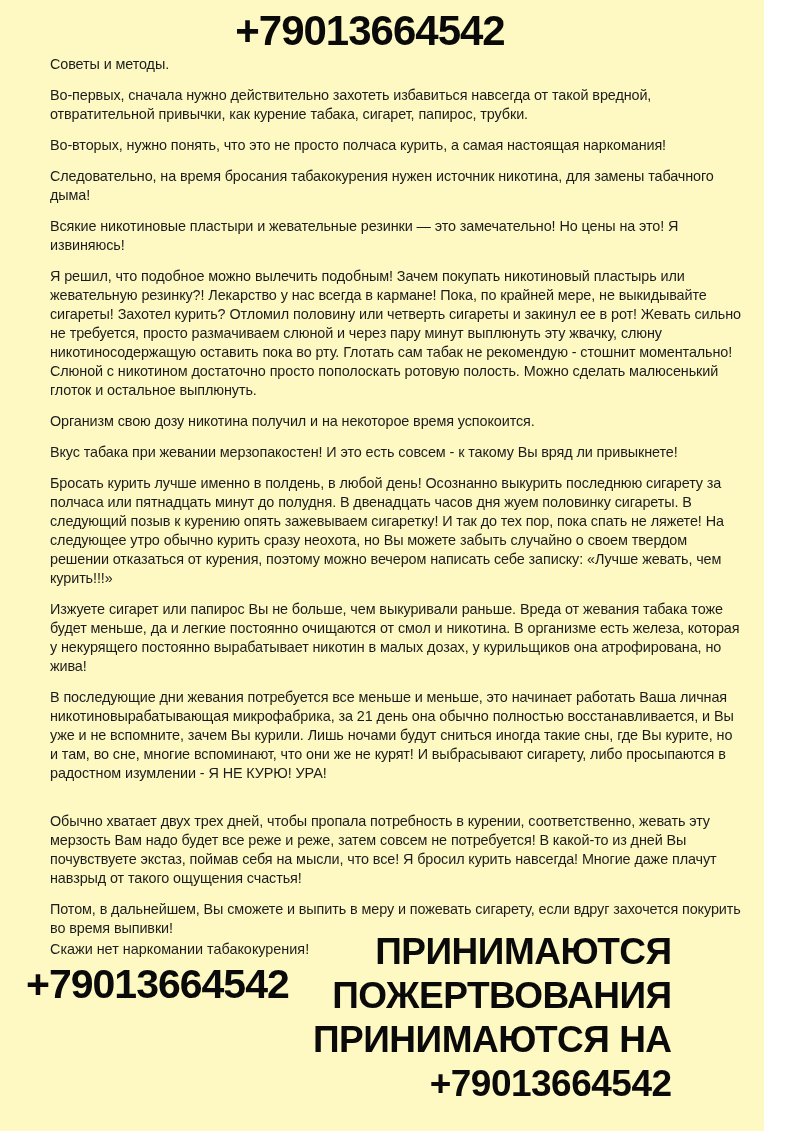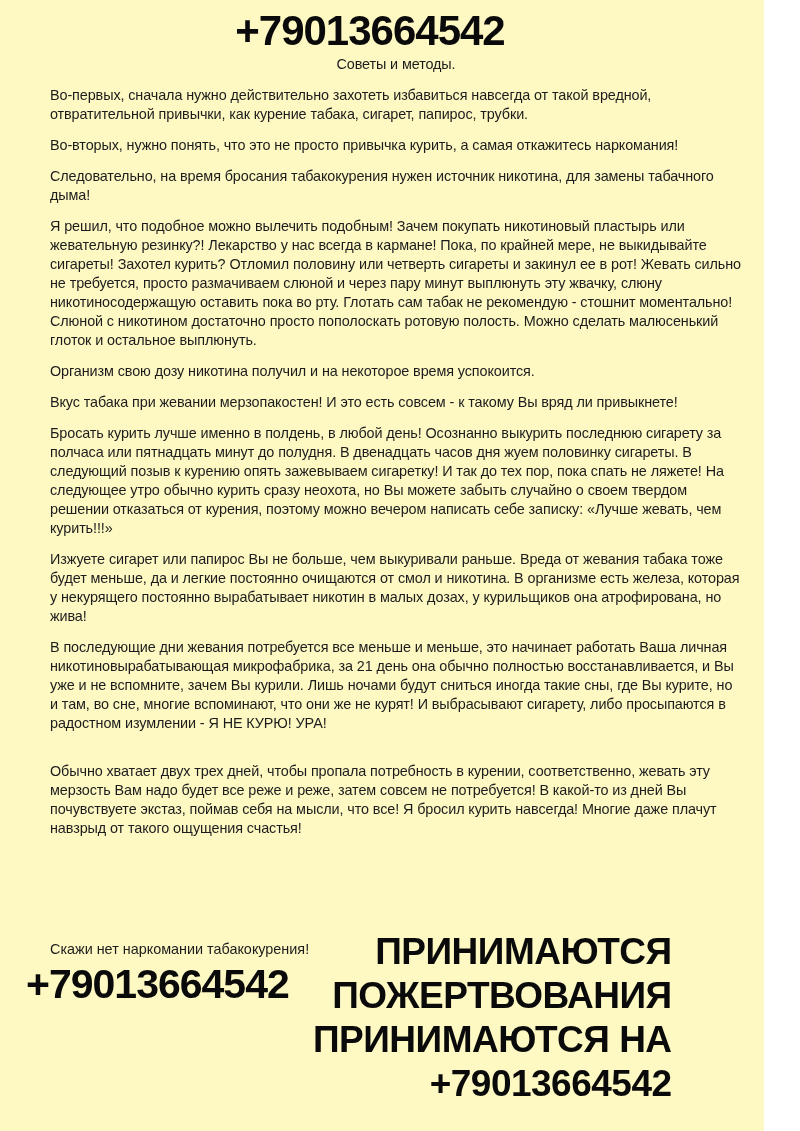--- a/index.html
+++ b/index.html
@@ -27,21 +27,20 @@
     width: 692px;
     font-size: 14.4px;
     line-height: 19px;
     letter-spacing: -0.1px;
   }
   .doc-heading {
     margin: 3px 0 0 0;
     font-size: 14.4px;
     font-weight: normal;
     line-height: 19px;
-    text-align: center;
   }
   .content p { margin: 12px 0 0 0; }
   .content p.extra-gap { margin-top: 29px; }
   .footer {
     position: absolute;
     top: 928px;
     left: 0;
     width: 800px;
     height: 203px;
     text-align: right;
@@ -80,29 +79,31 @@
 </head>
 <body>
 
 <div class="page">
 
   <div class="top-phone">+79013664542</div>
 
   <div class="content">
     <h1 class="doc-heading">Советы и методы.</h1>
     <p>Во-первых, сначала нужно действительно захотеть избавиться навсегда от такой вредной, отвратительной привычки, как курение табака, сигарет, папирос, трубки.</p>
-    <p>Во-вторых, нужно понять, что это не просто привычка курить, а самая откажитесь наркомания!</p>
+    <p>Во-вторых, нужно понять, что это не просто полчаса курить, а самая настоящая наркомания!</p>
     <p>Следовательно, на время бросания табакокурения нужен источник никотина, для замены табачного дыма!</p>
+    <p>Всякие никотиновые пластыри и жевательные резинки — это замечательно! Но цены на это! Я извиняюсь!</p>
     <p>Я решил, что подобное можно вылечить подобным! Зачем покупать никотиновый пластырь или жевательную резинку?! Лекарство у нас всегда в кармане! Пока, по крайней мере, не выкидывайте сигареты! Захотел курить? Отломил половину или четверть сигареты и закинул ее в рот! Жевать сильно не требуется, просто размачиваем слюной и через пару минут выплюнуть эту жвачку, слюну никотиносодержащую оставить пока во рту. Глотать сам табак не рекомендую - стошнит моментально! Слюной с никотином достаточно просто пополоскать ротовую полость. Можно сделать малюсенький глоток и остальное выплюнуть.</p>
     <p>Организм свою дозу никотина получил и на некоторое время успокоится.</p>
     <p>Вкус табака при жевании мерзопакостен! И это есть совсем - к такому Вы вряд ли привыкнете!</p>
     <p>Бросать курить лучше именно в полдень, в любой день! Осознанно выкурить последнюю сигарету за полчаса или пятнадцать минут до полудня. В двенадцать часов дня жуем половинку сигареты. В следующий позыв к курению опять зажевываем сигаретку! И так до тех пор, пока спать не ляжете! На следующее утро обычно курить сразу неохота, но Вы можете забыть случайно о своем твердом решении отказаться от курения, поэтому можно вечером написать себе записку: «Лучше жевать, чем курить!!!»</p>
     <p>Изжуете сигарет или папирос Вы не больше, чем выкуривали раньше. Вреда от жевания табака тоже будет меньше, да и легкие постоянно очищаются от смол и никотина. В организме есть железа, которая у некурящего постоянно вырабатывает никотин в малых дозах, у курильщиков она атрофирована, но жива!</p>
     <p>В последующие дни жевания потребуется все меньше и меньше, это начинает работать Ваша личная никотиновырабатывающая микрофабрика, за 21 день она обычно полностью восстанавливается, и Вы уже и не вспомните, зачем Вы курили. Лишь ночами будут сниться иногда такие сны, где Вы курите, но и там, во сне, многие вспоминают, что они же не курят! И выбрасывают сигарету, либо просыпаются в радостном изумлении - Я НЕ КУРЮ! УРА!</p>
     <p class="extra-gap">Обычно хватает двух трех дней, чтобы пропала потребность в курении, соответственно, жевать эту мерзость Вам надо будет все реже и реже, затем совсем не потребуется! В какой-то из дней Вы почувствуете экстаз, поймав себя на мысли, что все! Я бросил курить навсегда! Многие даже плачут навзрыд от такого ощущения счастья!</p>
+    <p>Потом, в дальнейшем, Вы сможете и выпить в меру и пожевать сигарету, если вдруг захочется покурить во время выпивки!</p>
   </div>
 
   <div class="footer">
     <div class="slogan">Скажи нет наркомании табакокурения!</div>
     <div class="footer-phone-left">+79013664542</div>
     <div class="donation-block">
       <div>ПРИНИМАЮТСЯ</div>
       <div>ПОЖЕРТВОВАНИЯ</div>
       <div>ПРИНИМАЮТСЯ НА</div>
       <div>+79013664542</div>

